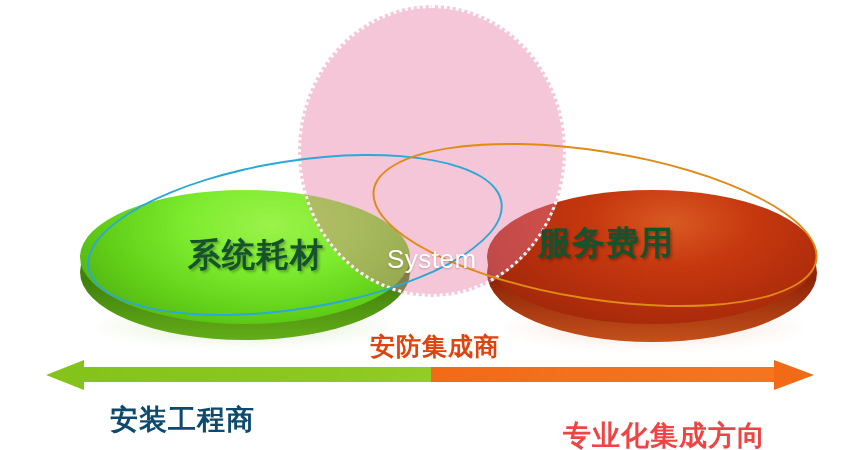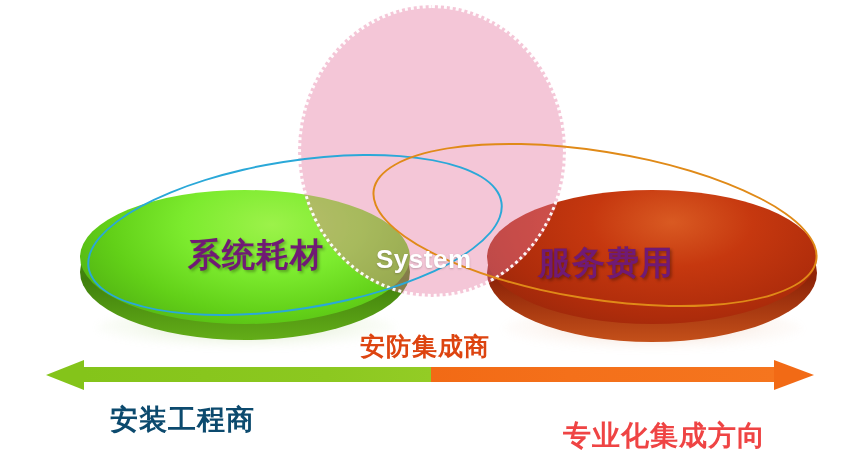--- a/index.html
+++ b/index.html
@@ -125,36 +125,36 @@
     border-width: 2px;
     border-color: #e08a18;
     transform: rotate(9deg);
   }
 
   
   .cjk-white {
     position: absolute;
     font-family: "DejaVu Sans", "Liberation Sans", sans-serif;
     font-weight: 700;
-    color: #701a75;
+    color: #14532d;
     letter-spacing: 1px;
     white-space: nowrap;
     text-shadow:
       0 0 1px rgba(0,0,0,0.12),
       2px 2px 3px rgba(0,0,0,0.30);
   }
   #label-green {
     left: 188px;
     top: 236px;
     font-size: 33px;
     line-height: 38px;
   }
   #label-red {
     left: 538px;
-    top: 244px;
+    top: 224px;
     font-size: 33px;
     line-height: 38px;
   }
 
   #label-pink {
     position: absolute;
     left: 352px;
     top: 92px;
     font-family: "DejaVu Sans", "Liberation Sans", sans-serif;
     font-weight: 700;
@@ -171,24 +171,24 @@
         #5e96dd 100%);
     -webkit-background-clip: text;
     background-clip: text;
     color: transparent;
     -webkit-text-stroke: 1px rgba(255,255,255,0.85);
     filter: drop-shadow(1px 2px 2px rgba(120,90,120,0.35));
   }
 
   #label-center {
     position: absolute;
-    left: 376px;
+    left: 387px;
     top: 244px;
     font-family: "Liberation Sans", "DejaVu Sans", sans-serif;
-    font-weight: 700;
+    font-weight: 400;
     font-size: 26px;
     line-height: 30px;
     color: #ffffff;
     letter-spacing: 0.5px;
     white-space: nowrap;
     text-shadow: 0 1px 2px rgba(70,60,60,0.30);
   }
 
   
   #arrow-row {
@@ -222,21 +222,21 @@
     position: absolute;
     left: 774px; top: 2px;
     width: 0; height: 0;
     border-top: 15px solid transparent;
     border-bottom: 15px solid transparent;
     border-left: 40px solid #f26a15;
   }
 
   #label-middle {
     position: absolute;
-    left: 360px;
+    left: 370px;
     top: 333px;
     font-family: "DejaVu Sans", "Liberation Sans", sans-serif;
     font-weight: 700;
     font-size: 25px;
     line-height: 28px;
     letter-spacing: 1px;
     color: #dd4410;
     white-space: nowrap;
   }
 

